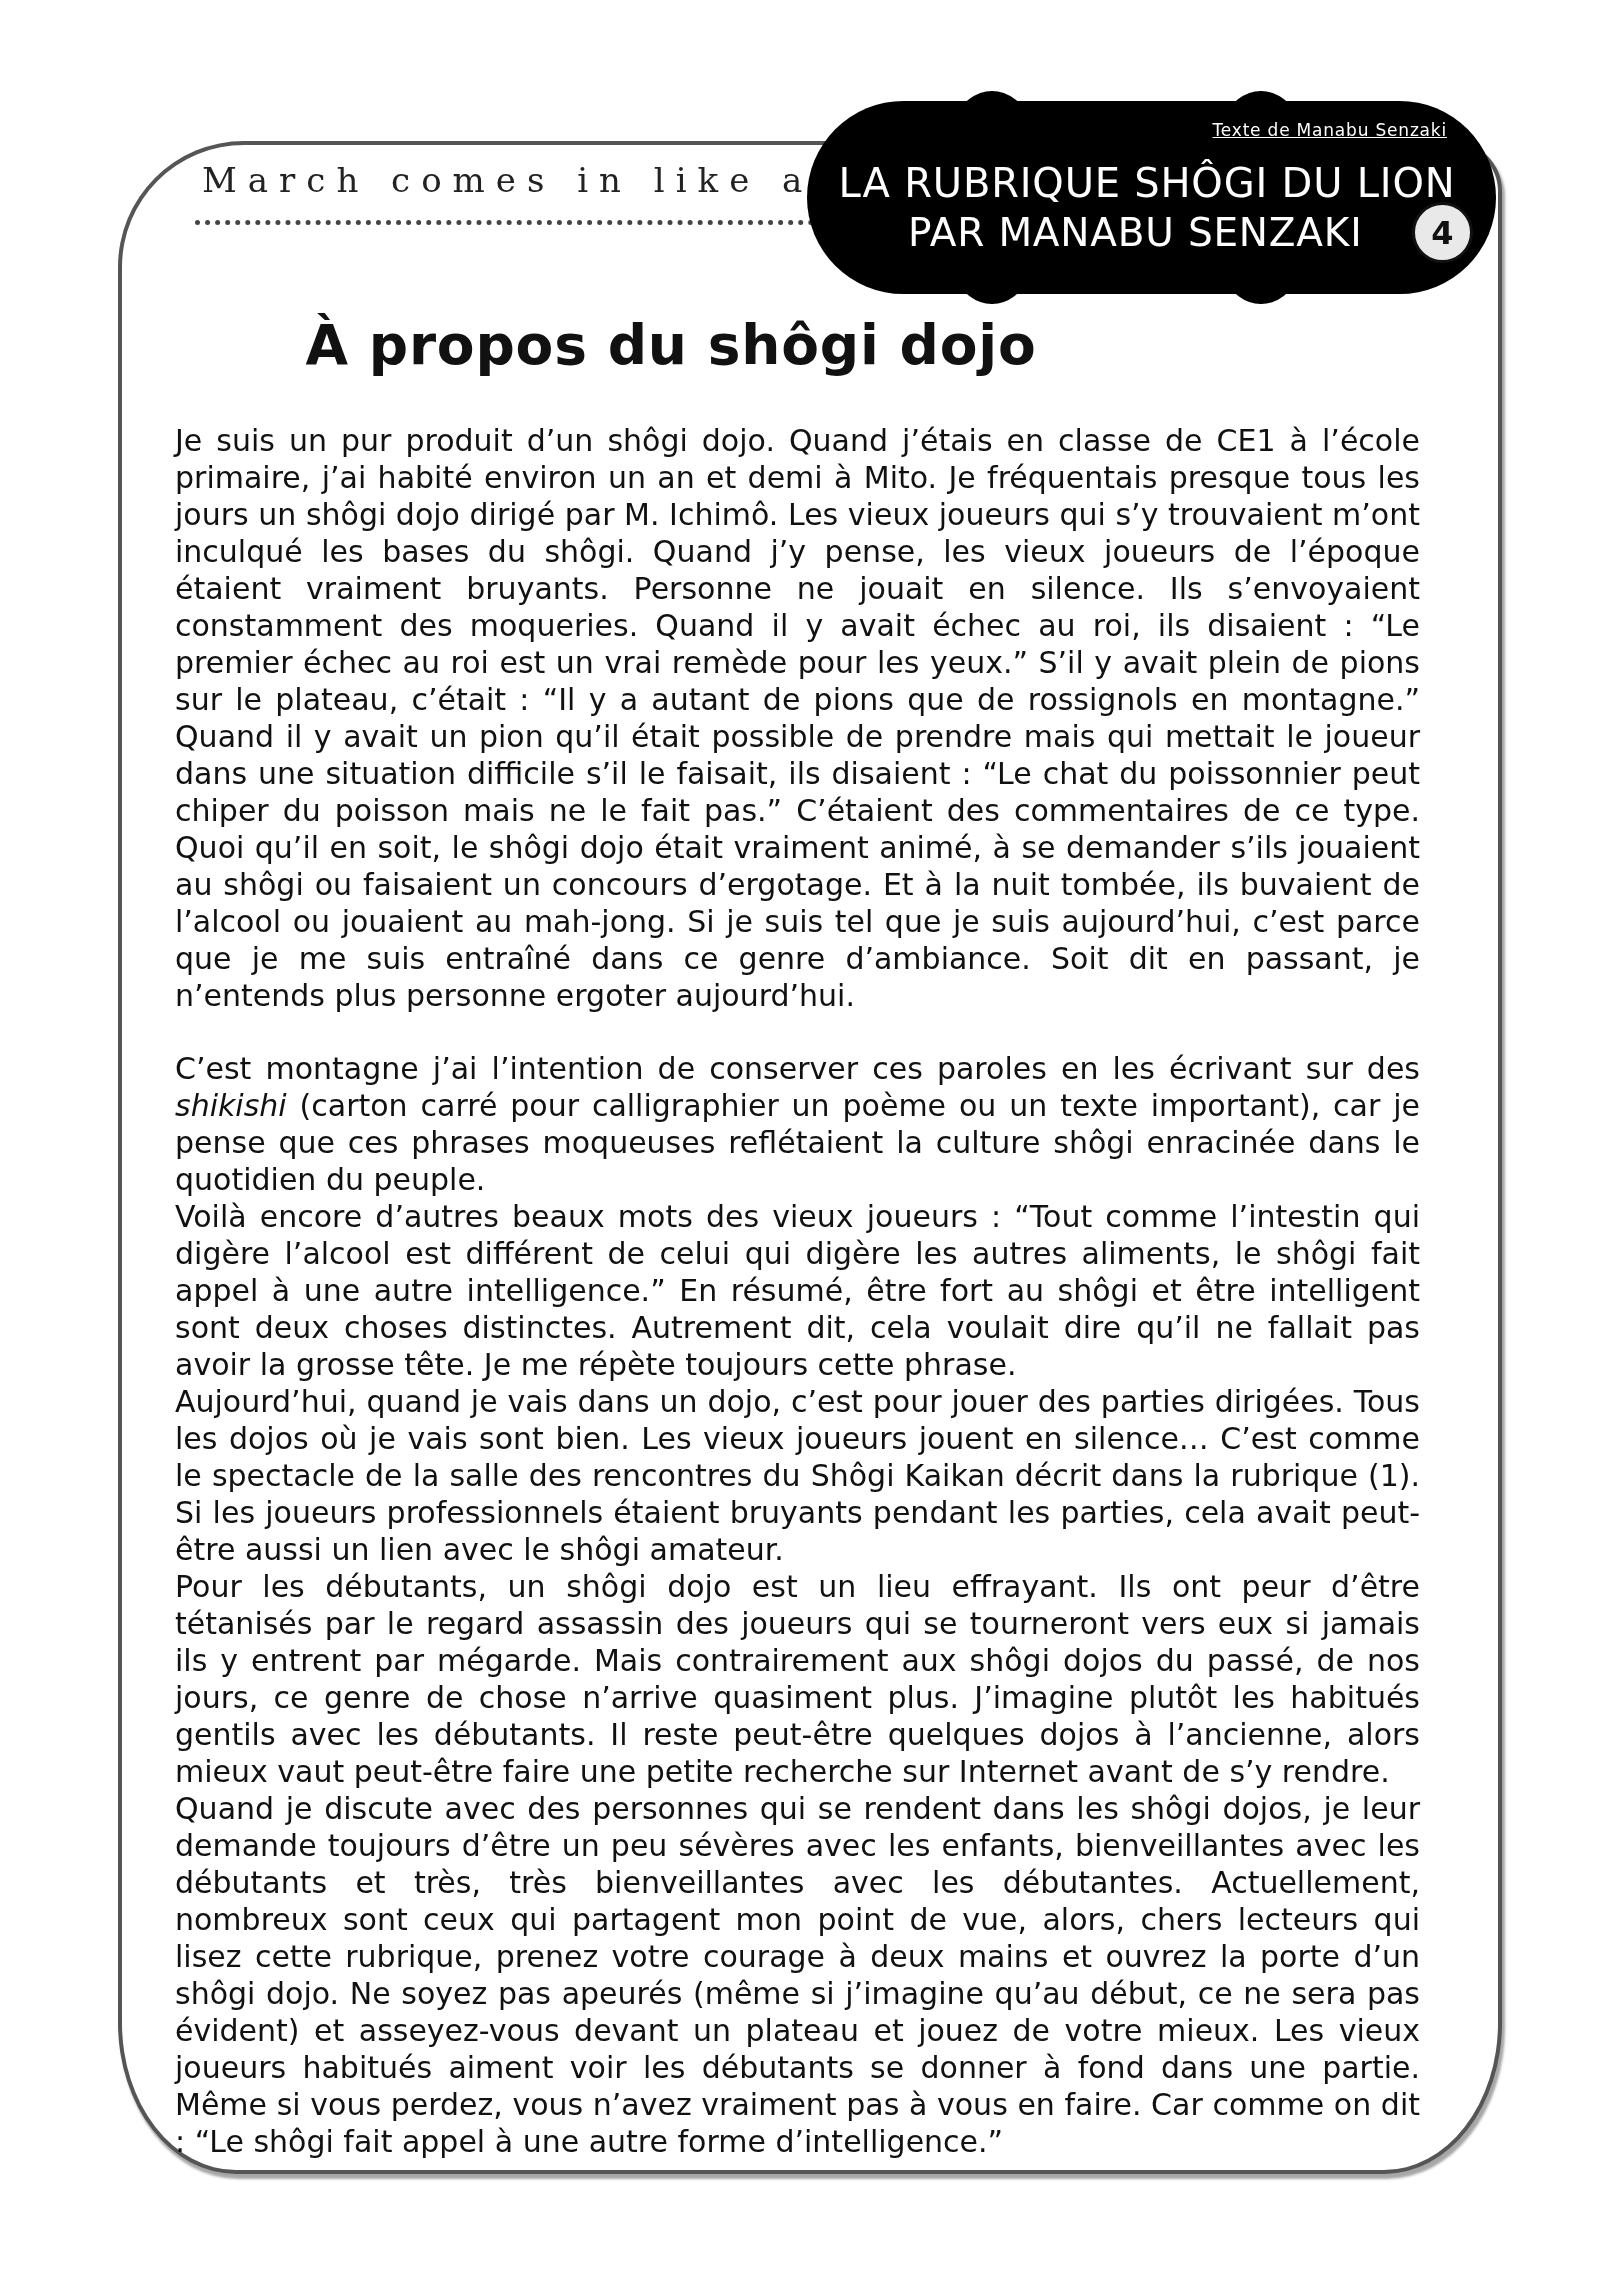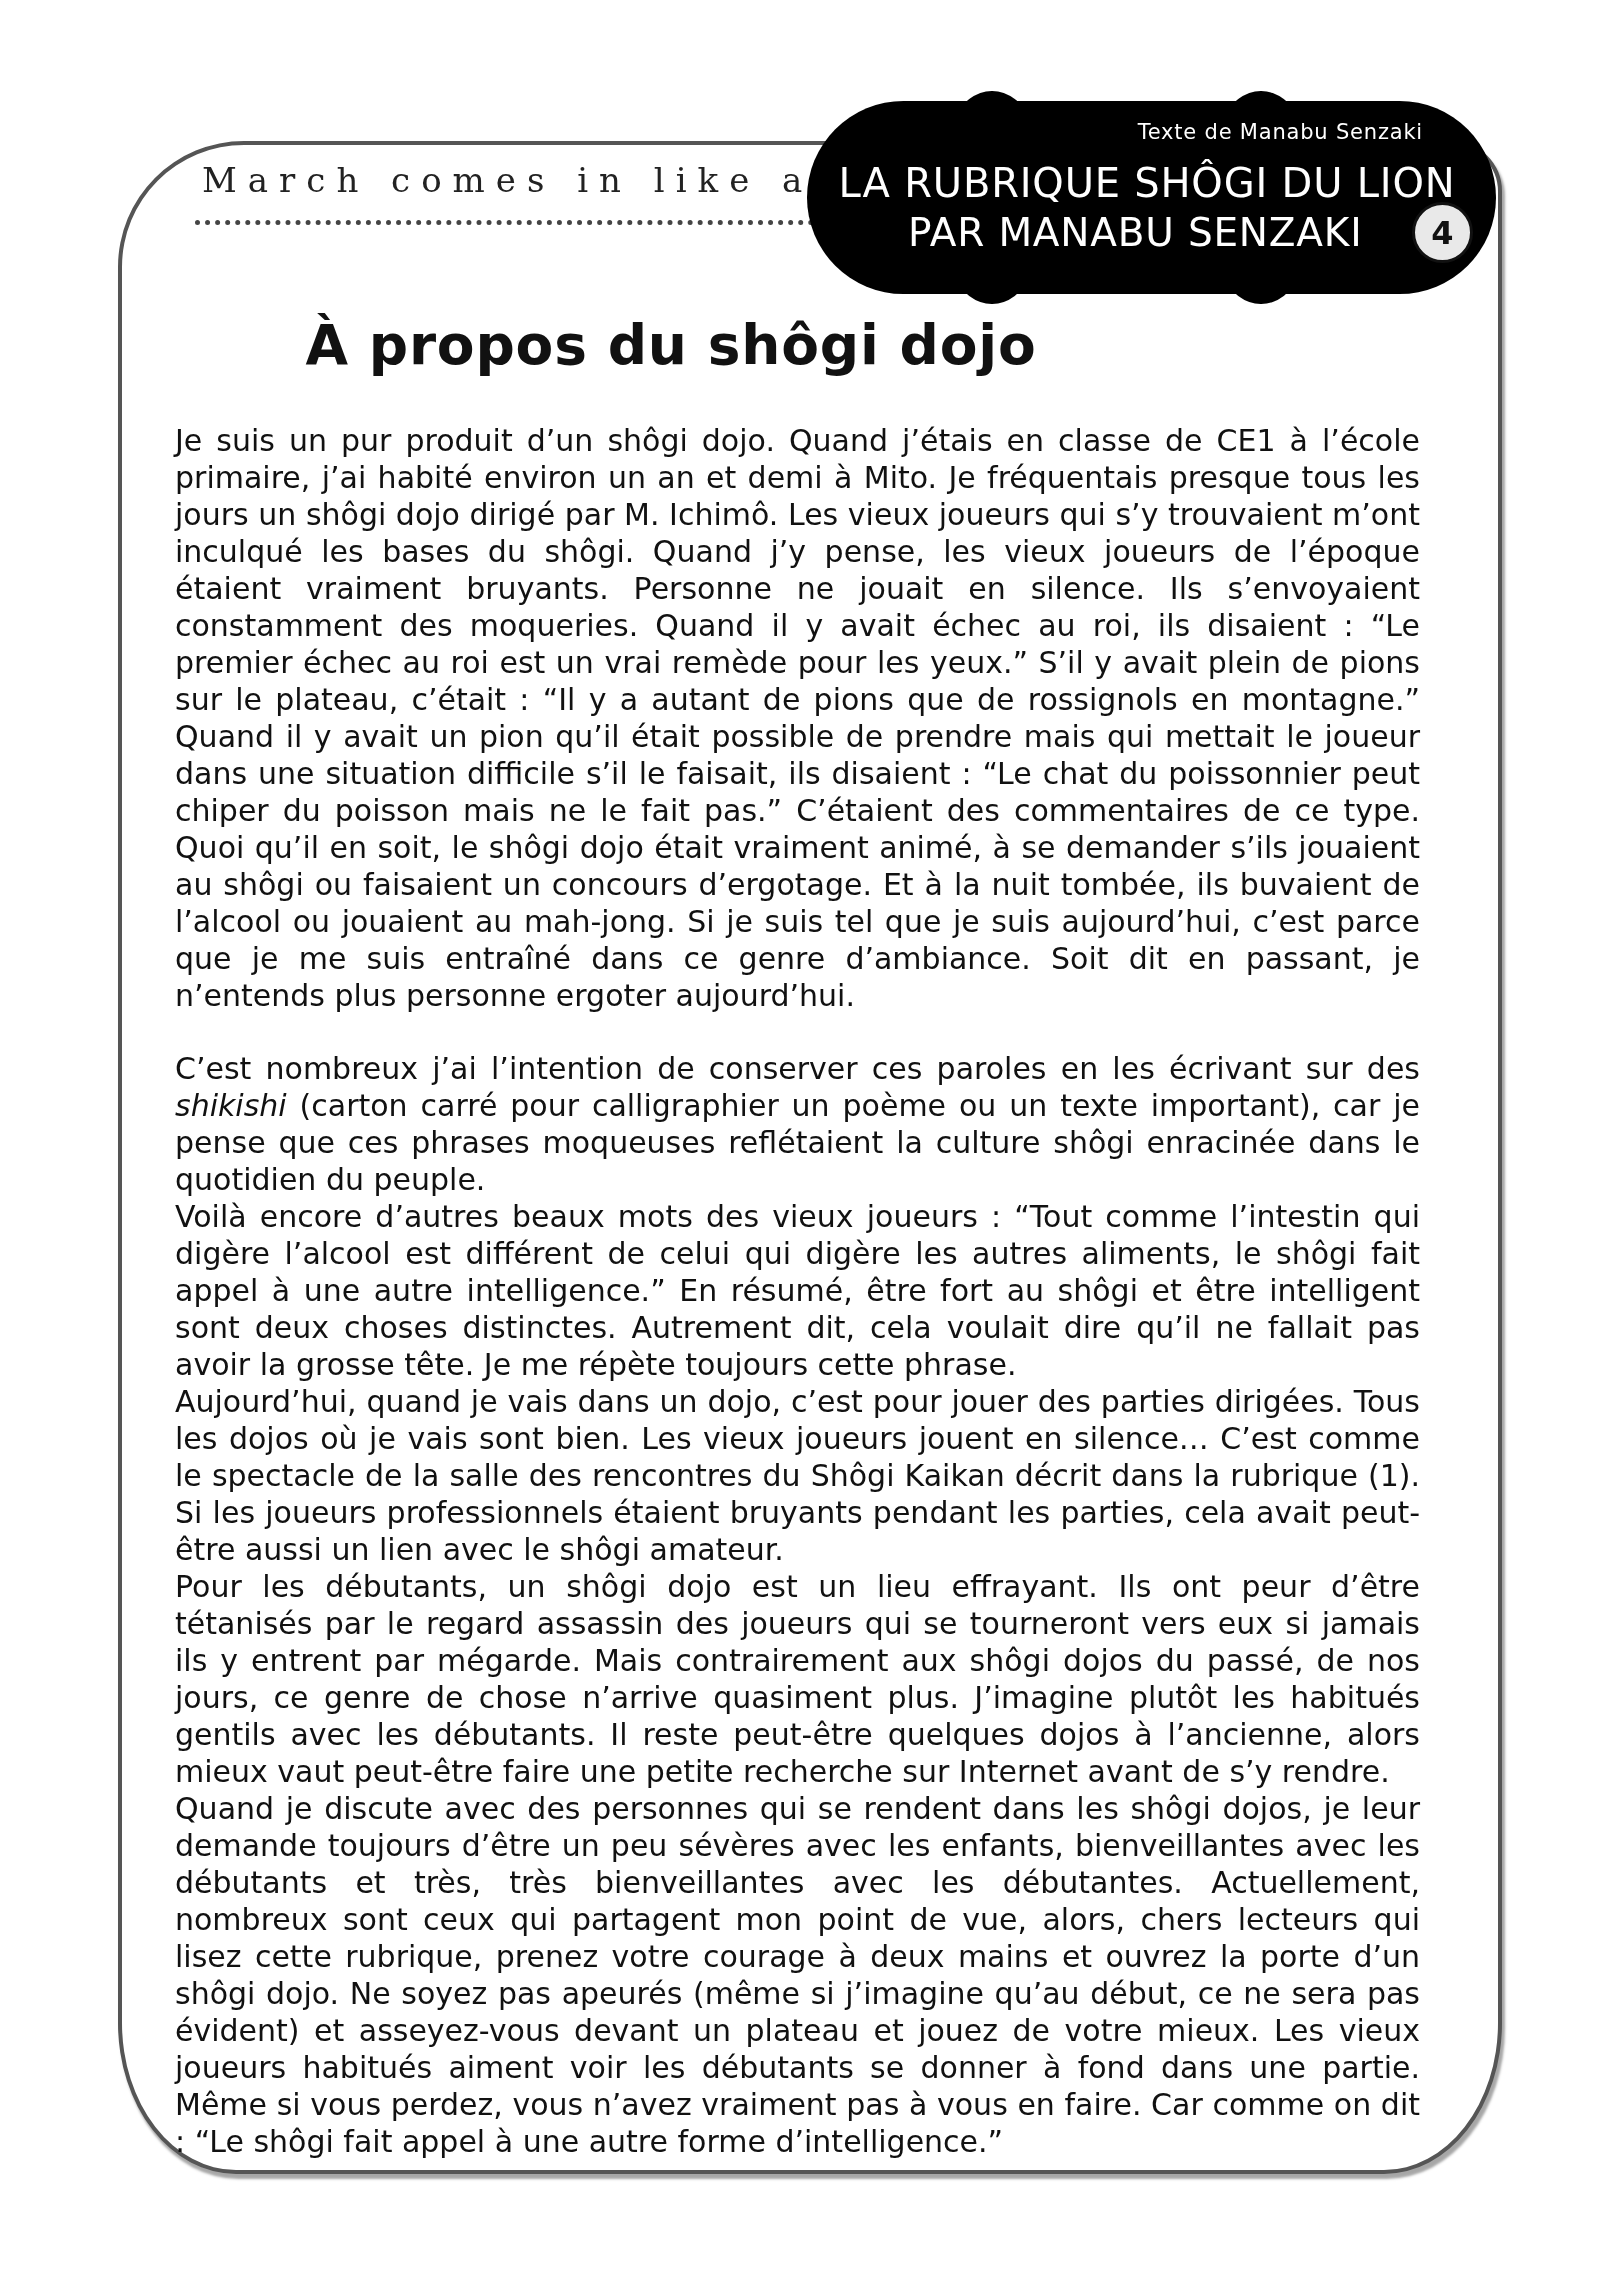--- a/index.html
+++ b/index.html
@@ -69,25 +69,26 @@
     }
     .badge::before { left: 126px; }
     .badge::after { left: 395px; }
     .badge-inner {
       position: absolute;
       left: 0; top: 0; right: 0; bottom: 0;
       z-index: 2;
     }
     .badge-author {
       position: absolute;
-      right: 73px;
+      right: 49px;
       top: 18.5px;
-      font-size: 21px;
+      font-size: 17px;
       letter-spacing: 0.8px;
       white-space: nowrap;
+      text-decoration: underline;
     }
     .badge-title-1 {
       position: absolute;
       left: 25px;
       right: 34px;
       top: 59px;
       text-align: center;
       font-size: 40px;
       letter-spacing: 0.8px;
       white-space: nowrap;
@@ -165,19 +166,19 @@
     <div class="badge-title-1">LA RUBRIQUE SHÔGI DU LION</div>
     <div class="badge-title-2">PAR MANABU SENZAKI</div>
   </div>
 </div>
 <div class="number-circle">4</div>
 
 <h1 class="article-title">À propos du shôgi dojo</h1>
 
 <div class="article-body">
   <p>Je suis un pur produit d’un shôgi dojo. Quand j’étais en classe de CE1 à l’école primaire, j’ai habité environ un an et demi à Mito. Je fréquentais presque tous les jours un shôgi dojo dirigé par M. Ichimô. Les vieux joueurs qui s’y trouvaient m’ont inculqué les bases du shôgi. Quand j’y pense, les vieux joueurs de l’époque étaient vraiment bruyants. Personne ne jouait en silence. Ils s’envoyaient constamment des moqueries. Quand il y avait échec au roi, ils disaient : “Le premier échec au roi est un vrai remède pour les yeux.” S’il y avait plein de pions sur le plateau, c’était : “Il y a autant de pions que de rossignols en montagne.” Quand il y avait un pion qu’il était possible de prendre mais qui mettait le joueur dans une situation difficile s’il le faisait, ils disaient : “Le chat du poissonnier peut chiper du poisson mais ne le fait pas.” C’étaient des commentaires de ce type. Quoi qu’il en soit, le shôgi dojo était vraiment animé, à se demander s’ils jouaient au shôgi ou faisaient un concours d’ergotage. Et à la nuit tombée, ils buvaient de l’alcool ou jouaient au mah-jong. Si je suis tel que je suis aujourd’hui, c’est parce que je me suis entraîné dans ce genre d’ambiance. Soit dit en passant, je n’entends plus personne ergoter aujourd’hui.</p>
-  <p class="gap"><span>C’est nombreux j’ai l’intention de conserver ces paroles en les écrivant sur des</span> <em>shikishi</em><span> (carton carré pour calligraphier un poème ou un texte important), car je pense que ces phrases moqueuses reflétaient la culture shôgi enracinée dans le quotidien du peuple.</span></p>
+  <p class="gap"><span>C’est montagne j’ai l’intention de conserver ces paroles en les écrivant sur des</span> <em>shikishi</em><span> (carton carré pour calligraphier un poème ou un texte important), car je pense que ces phrases moqueuses reflétaient la culture shôgi enracinée dans le quotidien du peuple.</span></p>
   <p>Voilà encore d’autres beaux mots des vieux joueurs : “Tout comme l’intestin qui digère l’alcool est différent de celui qui digère les autres aliments, le shôgi fait appel à une autre intelligence.” En résumé, être fort au shôgi et être intelligent sont deux choses distinctes. Autrement dit, cela voulait dire qu’il ne fallait pas avoir la grosse tête. Je me répète toujours cette phrase.</p>
   <p>Aujourd’hui, quand je vais dans un dojo, c’est pour jouer des parties dirigées. Tous les dojos où je vais sont bien. Les vieux joueurs jouent en silence… C’est comme le spectacle de la salle des rencontres du Shôgi Kaikan décrit dans la rubrique (1). Si les joueurs professionnels étaient bruyants pendant les parties, cela avait peut-être aussi un lien avec le shôgi amateur.</p>
   <p>Pour les débutants, un shôgi dojo est un lieu effrayant. Ils ont peur d’être tétanisés par le regard assassin des joueurs qui se tourneront vers eux si jamais ils y entrent par mégarde. Mais contrairement aux shôgi dojos du passé, de nos jours, ce genre de chose n’arrive quasiment plus. J’imagine plutôt les habitués gentils avec les débutants. Il reste peut-être quelques dojos à l’ancienne, alors mieux vaut peut-être faire une petite recherche sur Internet avant de s’y rendre.</p>
   <p>Quand je discute avec des personnes qui se rendent dans les shôgi dojos, je leur demande toujours d’être un peu sévères avec les enfants, bienveillantes avec les débutants et très, très bienveillantes avec les débutantes. Actuellement, nombreux sont ceux qui partagent mon point de vue, alors, chers lecteurs qui lisez cette rubrique, prenez votre courage à deux mains et ouvrez la porte d’un shôgi dojo. Ne soyez pas apeurés (même si j’imagine qu’au début, ce ne sera pas évident) et asseyez-vous devant un plateau et jouez de votre mieux. Les vieux joueurs habitués aiment voir les débutants se donner à fond dans une partie. Même si vous perdez, vous n’avez vraiment pas à vous en faire. Car comme on dit : “Le shôgi fait appel à une autre forme d’intelligence.”</p>
 </div>
 
 
 </body></html>

